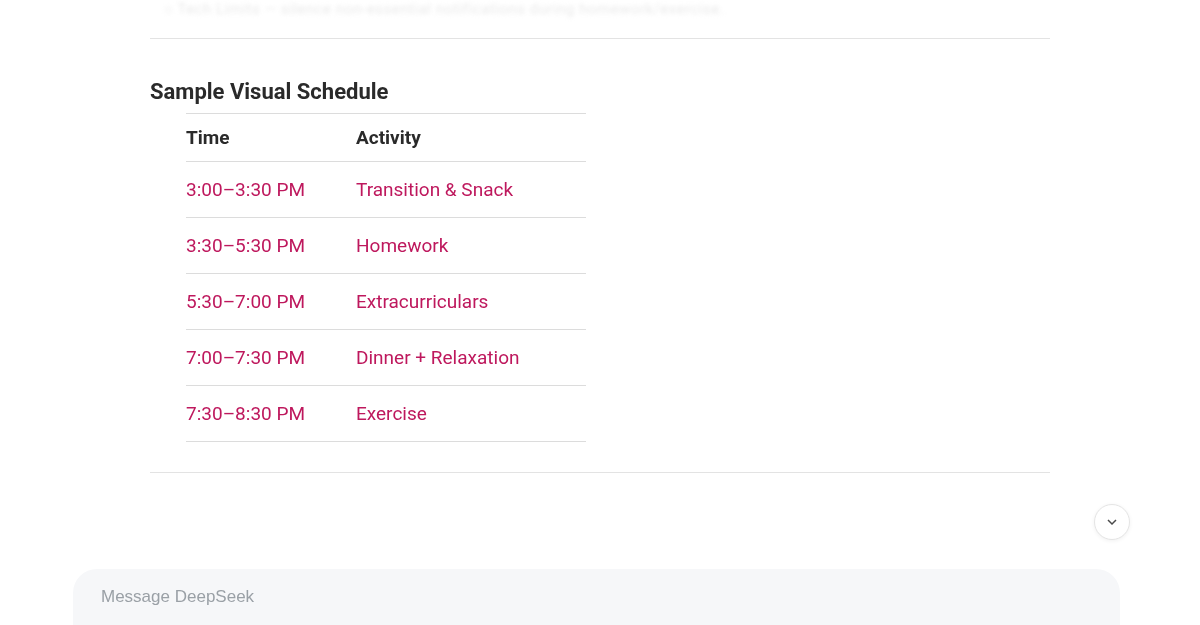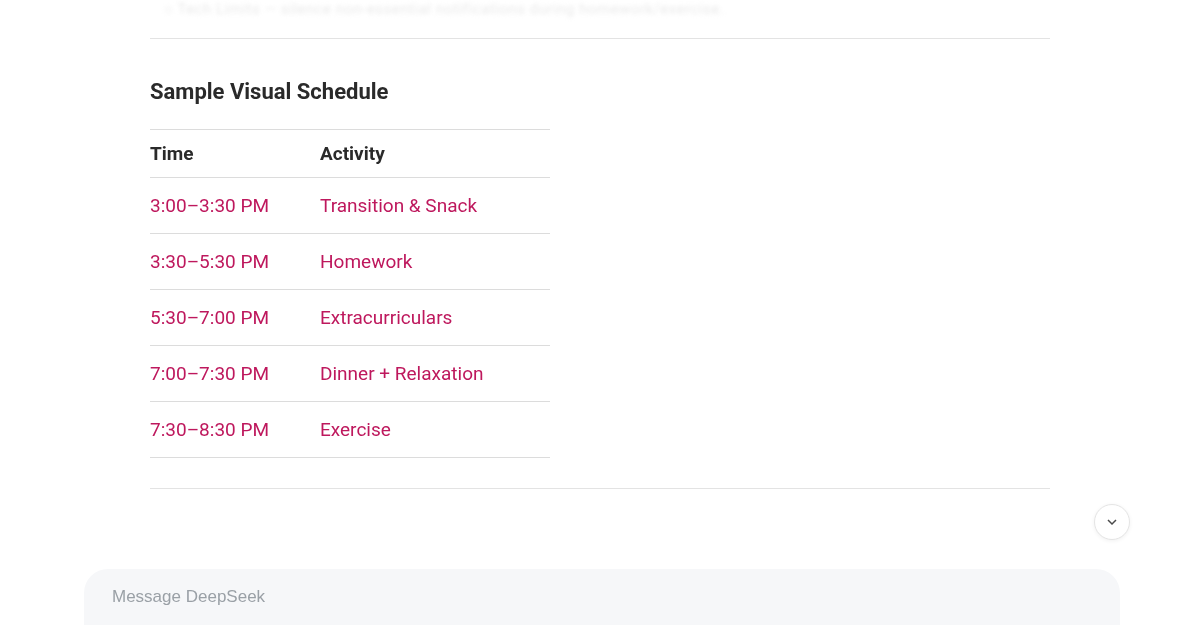--- a/index.html
+++ b/index.html
@@ -33,25 +33,26 @@
     }
     .top-hr {
       border: none;
       border-top: 1px solid #e3e3e3;
       margin: 18px 0 40px 0;
     }
     .section-title {
       font-size: 22px;
       font-weight: 700;
       color: #2a2a2a;
-      margin-bottom: 25px;
+      margin-bottom: 9px;
     }
     table.schedule {
       border-collapse: collapse;
       width: 400px;
+      margin-left: 36px;
     }
     table.schedule th {
       text-align: left;
       font-size: 19px;
       font-weight: 700;
       color: #2a2a2a;
       padding: 12px 24px 12px 0;
       border-top: 1px solid #dcdcdc;
       border-bottom: 1px solid #dcdcdc;
     }
@@ -89,21 +90,21 @@
     }
     .scroll-down-btn svg {
       width: 16px;
       height: 16px;
       stroke: #4a4a4a;
       stroke-width: 2.2;
       fill: none;
     }
     .composer {
       position: absolute;
-      left: 84px;
+      left: 73px;
       right: 80px;
       bottom: 0;
       height: 56px;
       background: #f6f7f9;
       border-radius: 24px 24px 0 0;
       display: flex;
       align-items: center;
       padding: 0 28px;
     }
     .composer input {

